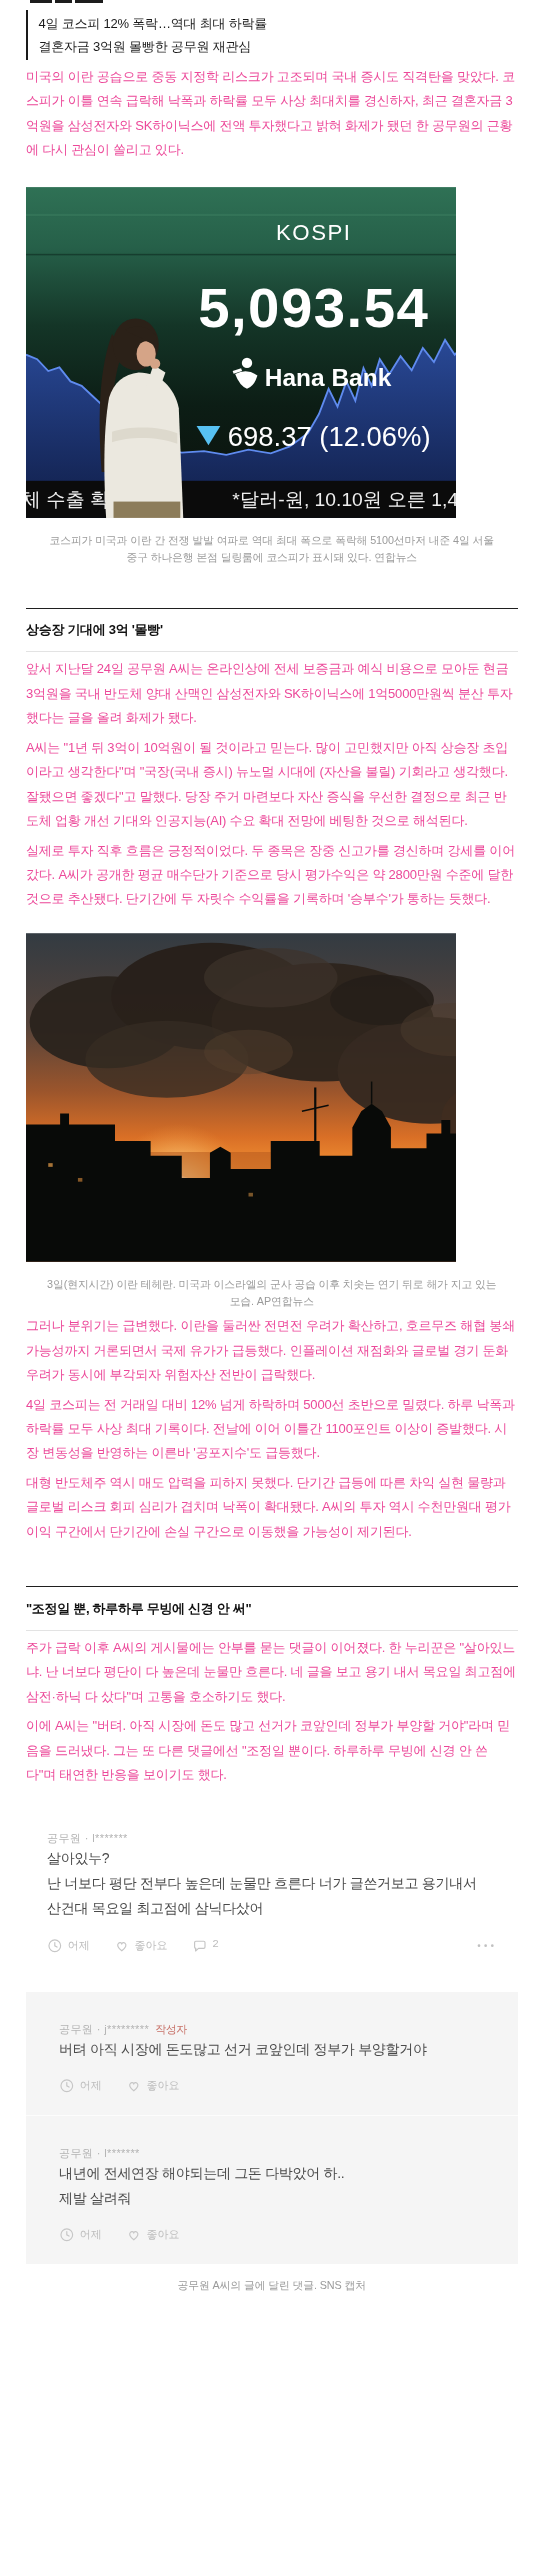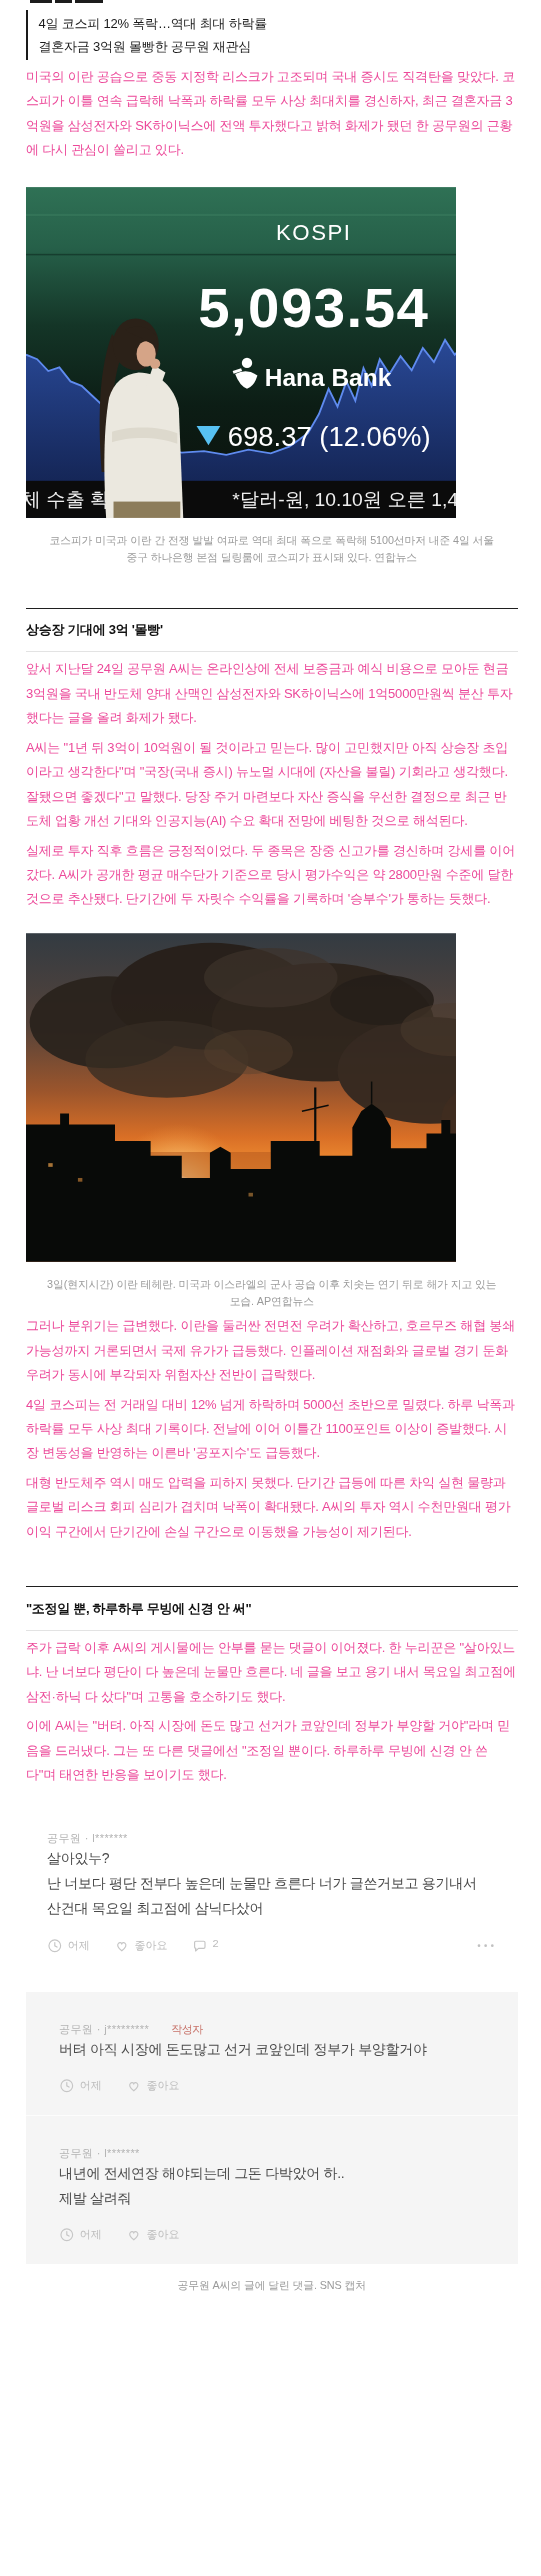--- a/index.html
+++ b/index.html
@@ -35,21 +35,21 @@
     margin-top:42px;border-top:1.5px solid #1f1f1f;border-bottom:0.7px solid #e3e3e3;
     padding:12.6px 0 12px 0;
   }
   .section-head h2{
     margin:0;font-size:13px;font-weight:700;color:#111;letter-spacing:-0.3px;
   }
   
   .comments-fig{margin-top:33px;}
   .comment{padding:10.4px 0 7.4px 21px;background:#ffffff;}
   .c-author{font-size:11px;color:#b3b3b3;letter-spacing:0.4px;}
-  .c-badge{color:#c8736a;margin-left:22px;letter-spacing:-0.4px;}
+  .c-badge{color:#c8736a;margin-left:6px;letter-spacing:-0.4px;}
   .c-text{font-size:14px;line-height:1.8;color:#4a4a4a;letter-spacing:-0.3px;word-break:break-all;width:445px;}
   .c-text .tline{display:block;}
   .c-footer{margin-top:16.3px;display:flex;align-items:center;color:#bdbdbd;font-size:11px;}
   .c-footer .ic{margin-right:5.2px;display:inline-flex;}
   .c-footer .fitem{display:inline-flex;align-items:flex-start;margin-right:24px;font-family:Liberation Mono, monospace;}
   .c-more{margin-left:auto;margin-right:22px;display:inline-flex;}
   .gray-box{background:#f5f5f5;margin-top:31px;}
   .gray-box .comment{background:transparent;padding:30px 0 21px 33px;}
   .gray-box .comment + .comment{border-top:1.5px solid #fcfcfc;}
   .gray-box .c-text{width:415px;}

